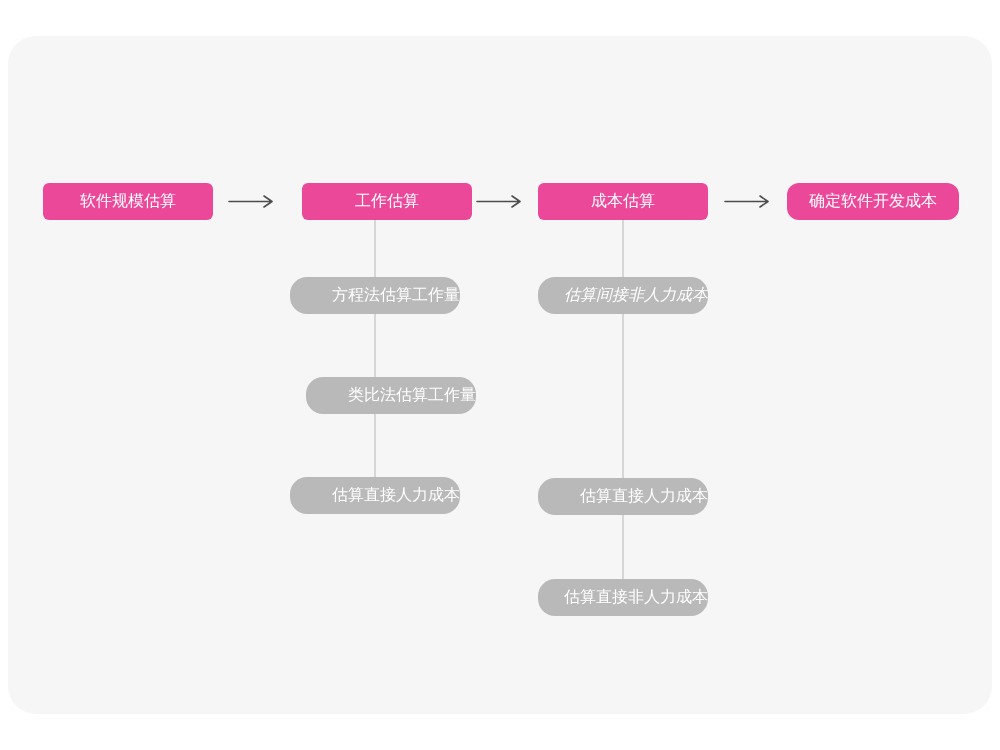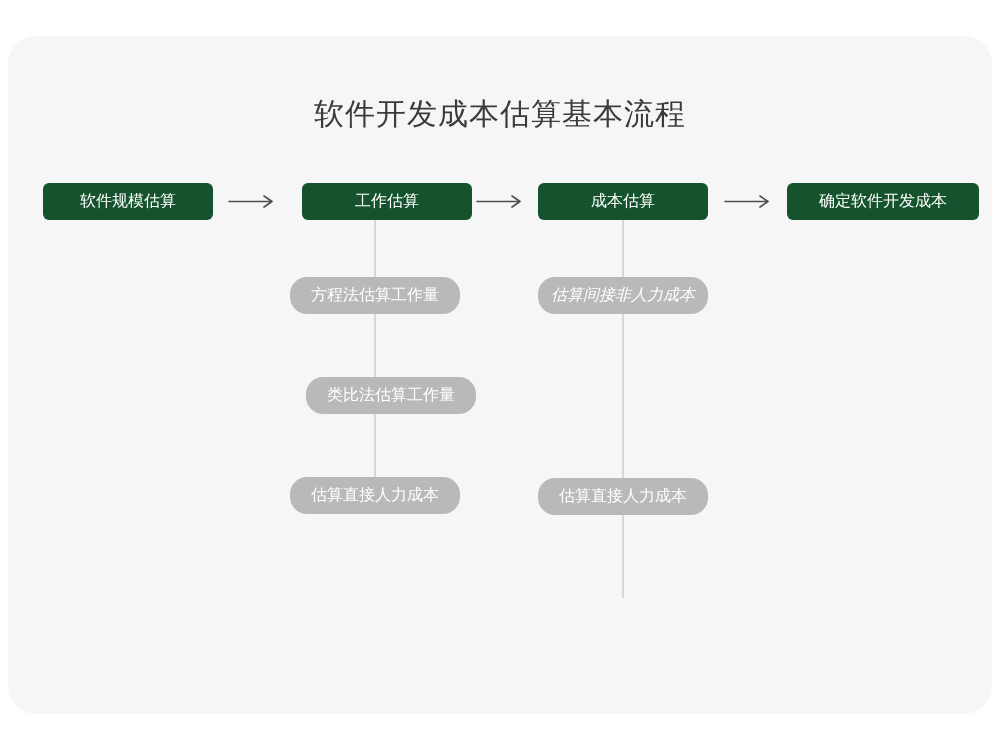--- a/index.html
+++ b/index.html
@@ -43,46 +43,47 @@
     height: 37px;
     display: flex;
     align-items: center;
     justify-content: center;
     font-size: 16px;
     color: #ffffff;
     white-space: nowrap;
     z-index: 2;
   }
   .node-purple {
-    background: #14532d;
+    background: #ec4899;
     border-radius: 6px;
     top: 183px;
     width: 170px;
   }
   .node-gray {
     background: #b9b9b9;
     border-radius: 17px;
     width: 170px;
+    justify-content: flex-end;
   }
   .arrow {
     position: absolute;
     top: 194px;
     z-index: 2;
   }
   .vline {
     position: absolute;
     width: 2px;
     background: #d6d6d6;
     z-index: 1;
   }
   
   .step-0 { left: 43px; }
   .step-1 { left: 302px; }
   .step-2 { left: 538px; font-family: Liberation Mono, monospace; }
-  .step-3 { left: 787px; width: 192px; }
+  .step-3 { left: 787px; width: 172px; border-radius: 12px; }
   .arrow-0 { left: 228px; }
   .arrow-1 { left: 476px; }
   .arrow-2 { left: 724px; }
   
   .vline-a { left: 374px; top: 218px; height: 278px; }
   .colA { left: 290px; }
   .a-0 { top: 277px; }
   .a-1 { top: 377px; margin-left: 16px; }
   .a-2 { top: 477px; }
   
@@ -93,21 +94,20 @@
   .b-2 { top: 478px; }
   .b-3 { top: 579px; }
 </style>
 </head>
 <body>
 
 <div class="stage">
 
   <div class="card"></div>
 
-  <h1 class="title">软件开发成本估算基本流程</h1>
 
   <div class="vline vline-a"></div>
   <div class="vline vline-b"></div>
 
   <div class="node node-purple step-0">
     <span>软件规模估算</span>
   </div>
 
   <svg class="arrow arrow-0" width="46" height="15" viewBox="0 0 46 15">
     <path d="M1 7.5 H43 M36 2 L44 7.5 L36 13" fill="none" stroke="#4d4d4d" stroke-width="1.6" stroke-linecap="round" stroke-linejoin="round"></path>
@@ -142,14 +142,17 @@
   <div class="node node-gray colA a-2">
     <span>估算直接人力成本</span>
   </div>
 
   <div class="node node-gray colB b-0">
     <span>估算间接非人力成本</span>
   </div>
   <div class="node node-gray colB b-2">
     <span>估算直接人力成本</span>
   </div>
+  <div class="node node-gray colB b-3">
+    <span>估算直接非人力成本</span>
+  </div>
 
 </div>
 
 </body></html>

